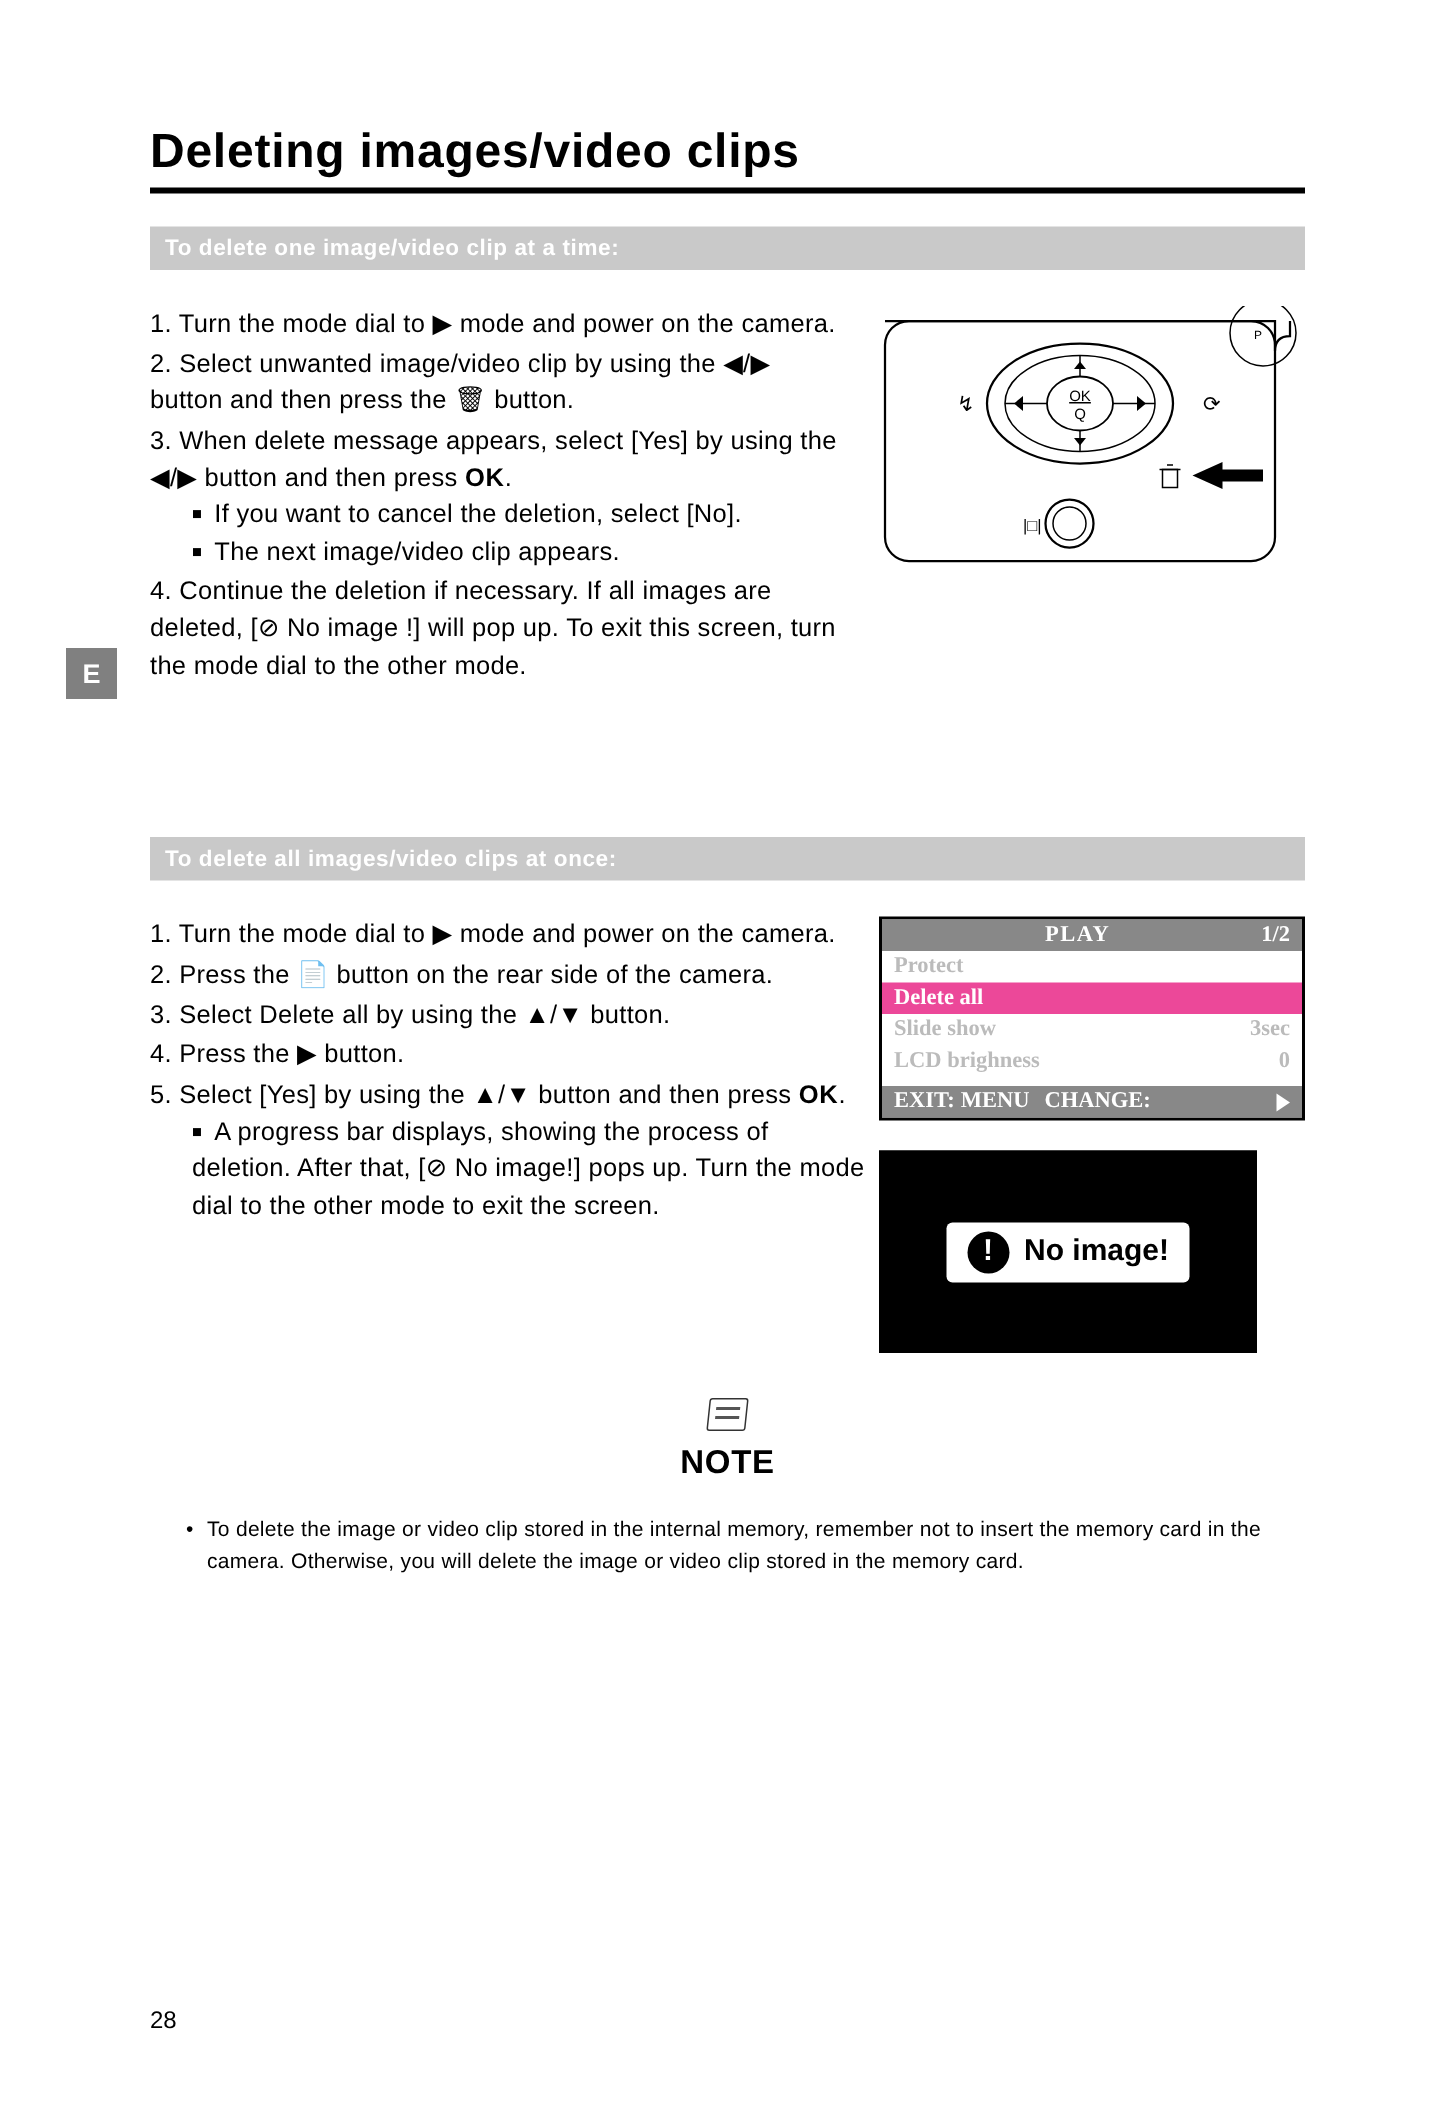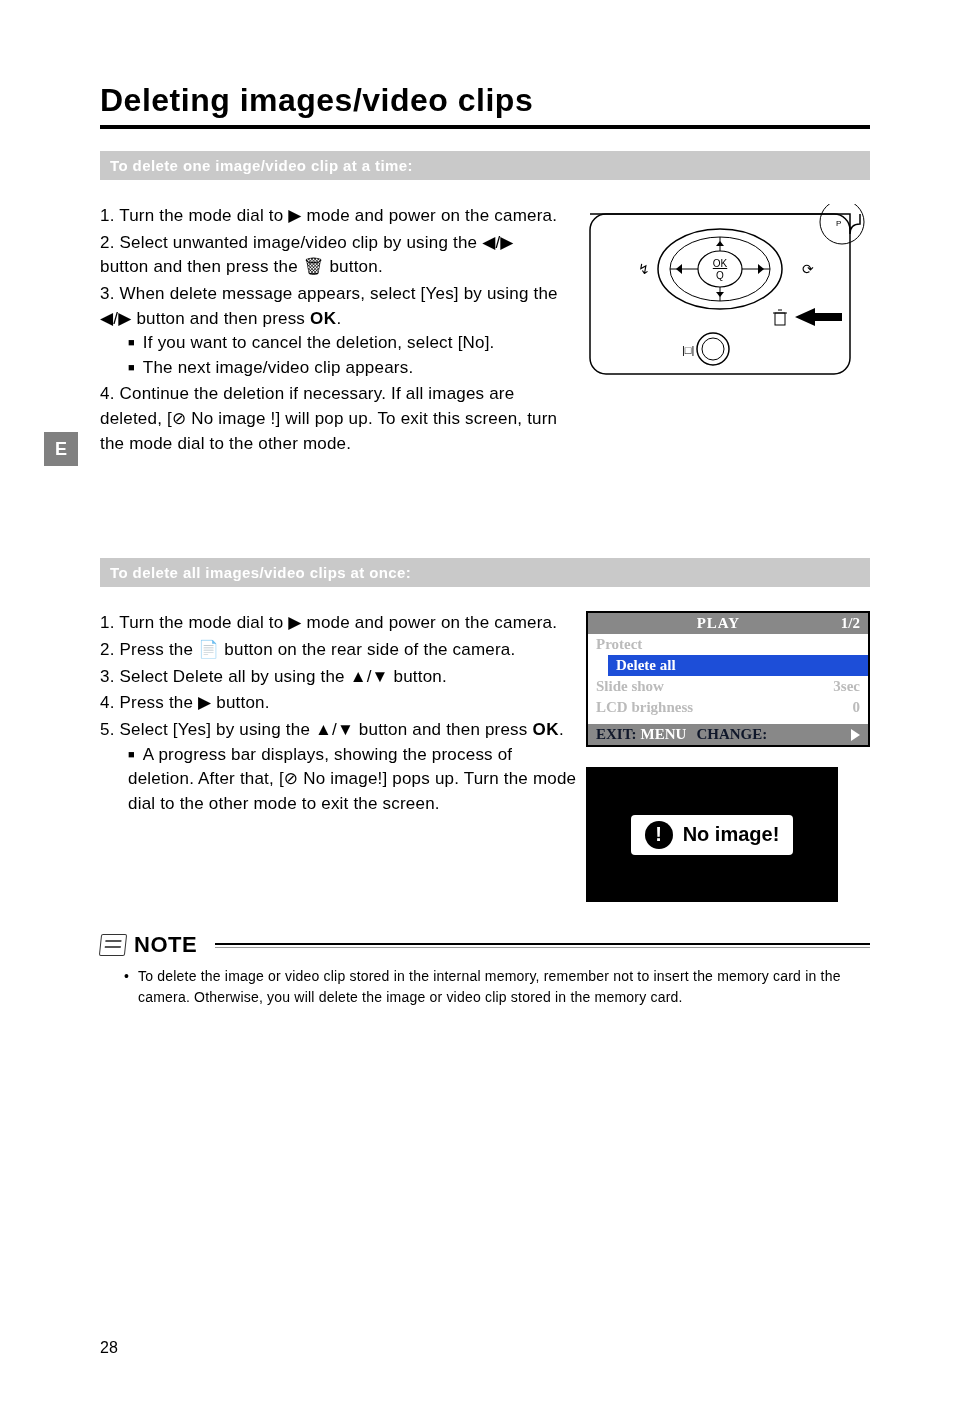--- a/index.html
+++ b/index.html
@@ -77,20 +77,21 @@
     font-size: 11px;
     position: relative;
     top: -2px;
     margin-right: 8px;
   }
   .note-block { margin-top: 30px; }
   .note-head {
     display: flex;
     align-items: center;
     gap: 8px;
+    flex-direction: column;
   }
   .note-head .note-icon {
     width: 26px; height: 22px;
     border: 1.5px solid #333;
     border-radius: 2px;
     position: relative;
     transform: skewX(-6deg);
   }
   .note-head .note-icon::before,
   .note-head .note-icon::after {
@@ -159,32 +160,32 @@
   }
   .menu-header .ph-title { flex: 1; text-align: center; color: #fff; letter-spacing: 1px; }
   .menu-header .ph-page { color: #fff; }
   .menu-row {
     display: flex;
     padding: 2px 8px;
     color: #bbb;
     font-weight: bold;
   }
   .menu-row .mr-label { flex: 1; }
-  .menu-row.active { background: #1d4ed8; color: #fff; margin-left: 20px; }
+  .menu-row.active { background: #ec4899; color: #fff; }
   .menu-footer {
     background: #888;
     color: #fff;
     font-weight: bold;
     padding: 2px 8px;
     display: flex;
     align-items: center;
     gap: 4px;
     margin-top: 6px;
   }
-  .menu-footer .mf-static { color: #0f172a; }
+  .menu-footer .mf-static { color: #ffffff; }
   .menu-footer .tri {
     width: 0; height: 0;
     border-top: 6px solid transparent;
     border-bottom: 6px solid transparent;
     border-left: 9px solid #fff;
     margin-left: auto;
   }
 
   
   .noimg-box {

